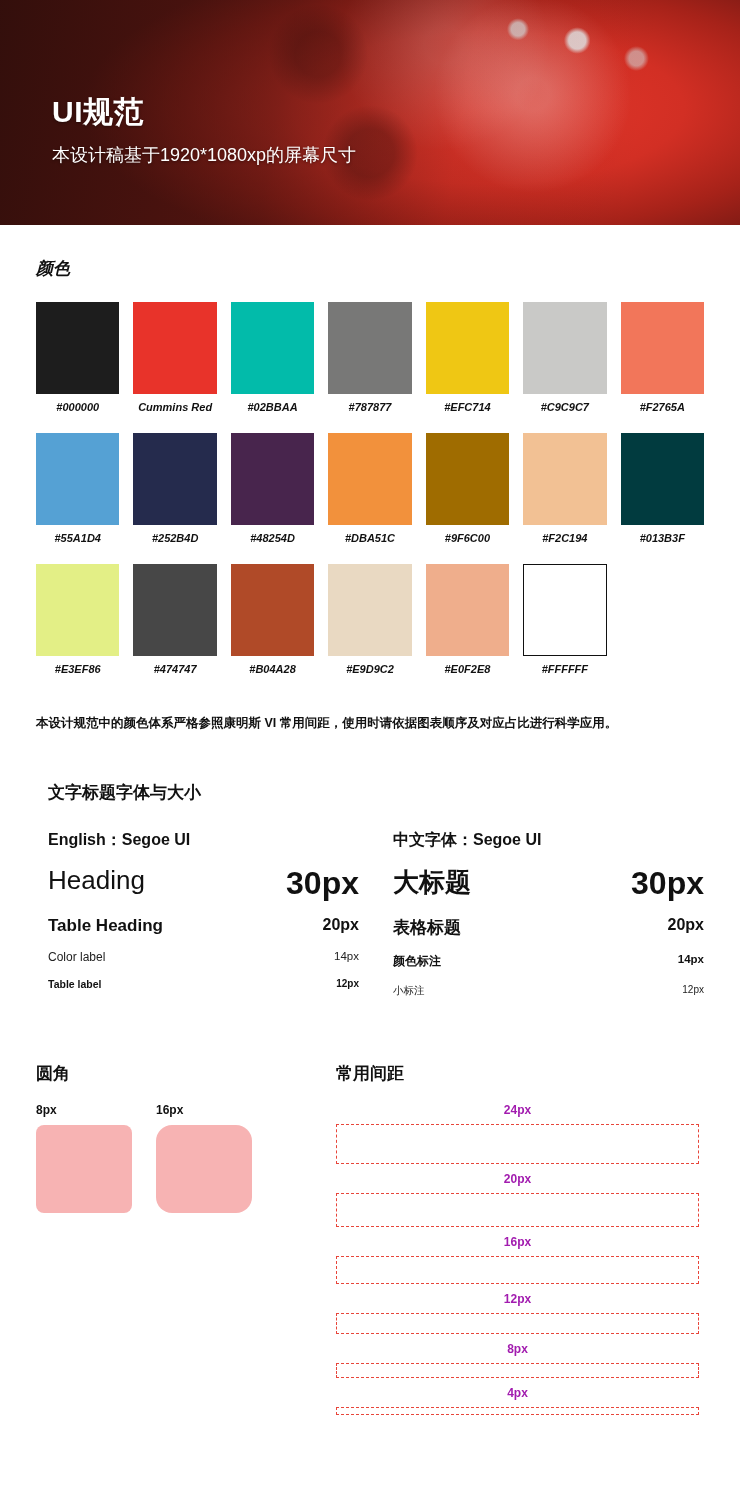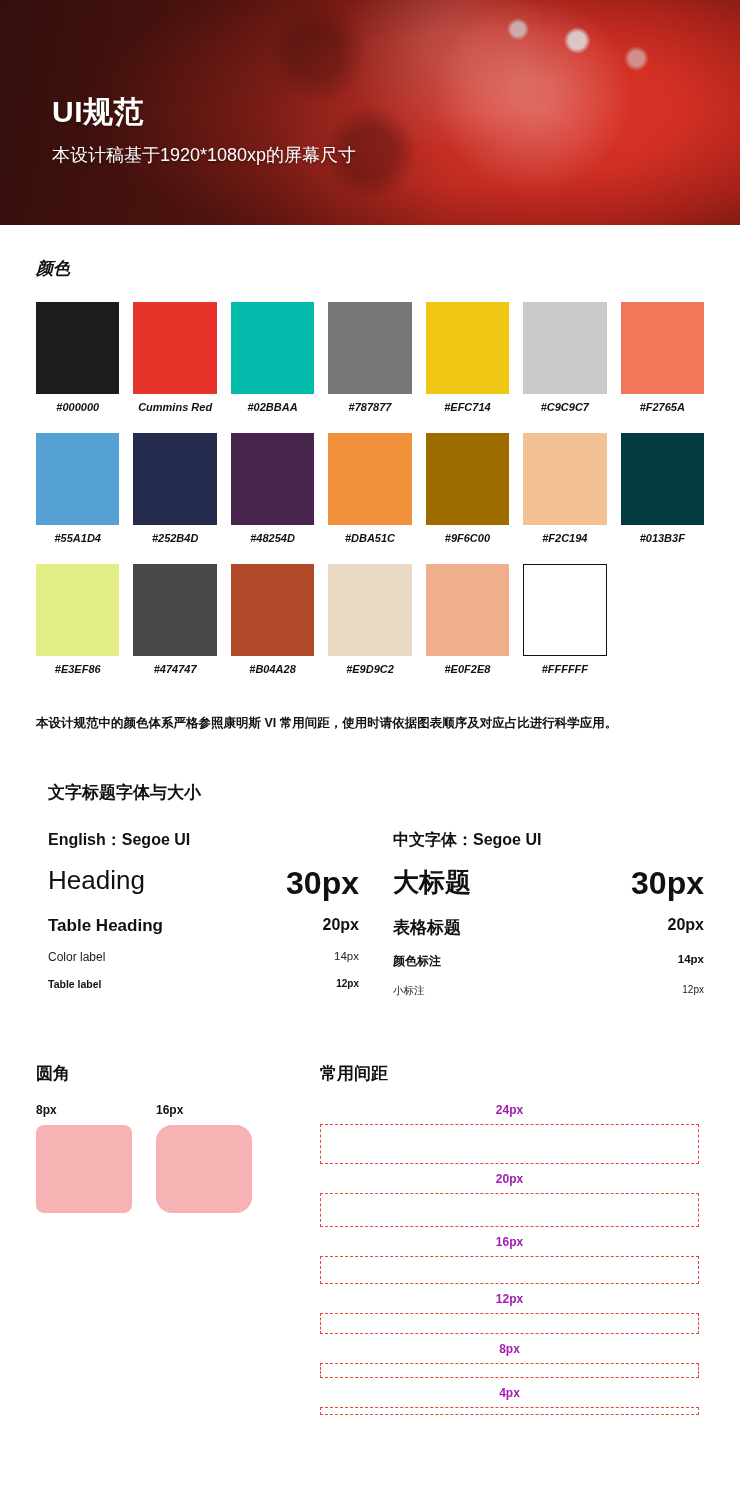--- a/index.html
+++ b/index.html
@@ -139,21 +139,21 @@
   .size-20 { font-size: 16px; font-weight: bold; color: #111; }
   .size-14 { font-size: 11.5px; font-weight: 400; color: #222; }
   .size-14b { font-size: 11.5px; font-weight: bold; color: #111; }
   .size-12 { font-size: 10px; font-weight: bold; color: #111; }
   .size-12n { font-size: 10px; font-weight: 400; color: #222; }
 
   
   .bottom-block {
     display: grid;
     grid-template-columns: 248px 1fr;
-    column-gap: 36px;
+    column-gap: 52px;
     padding: 50px 41px 36px 36px;
   }
   .radius-samples {
     display: flex;
     gap: 24px;
     margin-top: 18px;
   }
   .radius-item { width: 96px; }
   .radius-label {
     font-size: 12px;

